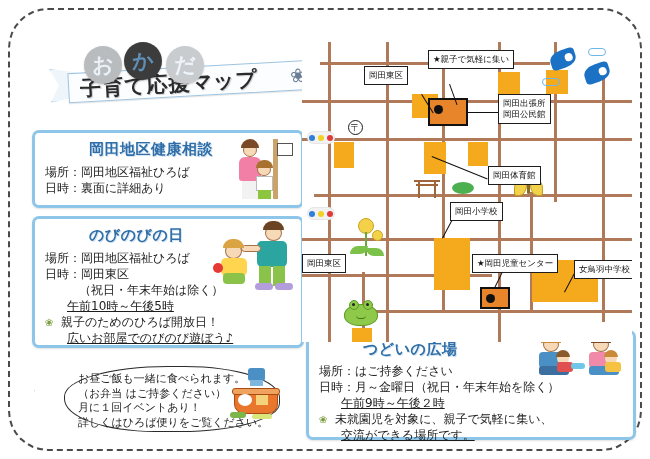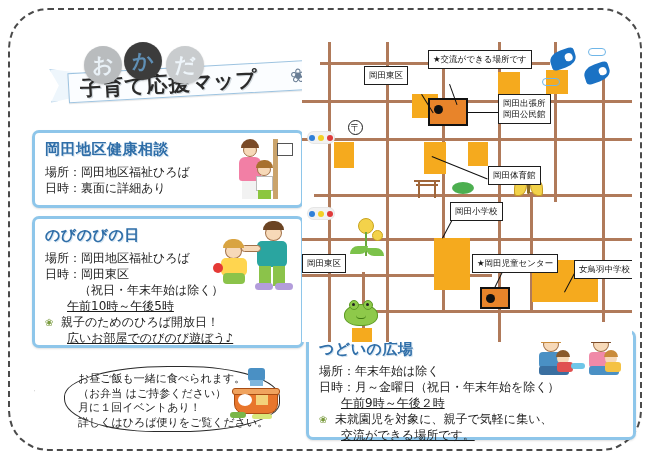--- a/index.html
+++ b/index.html
@@ -85,20 +85,21 @@
     background: #ffffff;
     border: 3px solid #8ec6ea;
     border-radius: 7px;
     box-shadow: 0 1px 2px rgba(0,0,0,.12);
   }
   .card-title {
     font-size: 15px; font-weight: bold;
     color: #2f6ea8;
     letter-spacing: .5px;
     text-shadow: 1px 1px 0 #d7e6f2, -0.5px -0.5px 0 #ffffff;
+    margin-left: 44px;
   }
   .card-line { font-size: 12px; color: #1d1d1d; line-height: 16px; white-space: nowrap; }
   .indent1 { padding-left: 34px; }
   .indent2 { padding-left: 22px; text-decoration: underline; }
   .bullet-line { position: relative; padding-left: 16px; }
   .bullet-flower {
     position: absolute; left: 0; top: 1px;
     font-size: 10px; color: #7a9b3e;
   }
 
@@ -298,21 +299,21 @@
     <div style="position:absolute;left:12px;top:26px;width:14px;height:12px;border-radius:50%;background:#fff;"></div>
     <div style="position:absolute;left:30px;top:27px;width:12px;height:10px;background:#f3d27a;"></div>
     <div style="position:absolute;left:4px;top:44px;width:16px;height:6px;border-radius:3px;background:#7ab648;"></div>
     <div style="position:absolute;left:26px;top:46px;width:20px;height:5px;border-radius:3px;background:#d8e87a;"></div>
   </div>
 
   <div class="card" id="card-tsudoi">
     <div class="card-pad">
       <div class="card-title">つどいの広場</div>
       <div style="height:4px"></div>
-      <div class="card-line">場所：年末年始は除く</div>
+      <div class="card-line">場所：はご持参ください</div>
       <div class="card-line">日時：月～金曜日（祝日・年末年始を除く）</div>
       <div class="card-line indent2">午前9時～午後２時</div>
       <div class="card-line bullet-line">
         <span class="bullet-flower">❀</span>
         <span>未就園児を対象に、親子で気軽に集い、</span>
       </div>
       <div class="card-line indent2">交流ができる場所です。</div>
     </div>
 
     <div style="position:absolute;right:4px;top:2px;width:92px;height:52px;">
@@ -423,21 +424,21 @@
 
     <div class="leader" style="left:120px;top:52px;width:22px;transform:rotate(58deg);"></div>
     <div class="leader" style="left:148px;top:42px;width:22px;transform:rotate(70deg);"></div>
     <div class="leader" style="left:166px;top:70px;width:58px;"></div>
     <div class="leader" style="left:130px;top:114px;width:60px;transform:rotate(22deg);"></div>
     <div class="leader" style="left:140px;top:196px;width:28px;transform:rotate(-62deg);"></div>
     <div class="leader" style="left:192px;top:246px;width:26px;transform:rotate(-64deg);"></div>
     <div class="leader" style="left:262px;top:250px;width:30px;transform:rotate(-62deg);"></div>
 
     <div class="maplabel" style="left:62px;top:24px;">岡田東区</div>
-    <div class="maplabel" style="left:126px;top:8px;">★交流ができる場所です</div>
+    <div class="maplabel" style="left:126px;top:8px;">★親子で気軽に集い</div>
     <div class="maplabel" style="left:196px;top:52px;">
       <div>岡田出張所</div>
       <div>岡田公民館</div>
     </div>
     <div class="maplabel" style="left:186px;top:124px;">岡田体育館</div>
     <div class="maplabel" style="left:148px;top:160px;">岡田小学校</div>
     <div class="maplabel" style="left:170px;top:212px;text-align:right;">★岡田児童センター</div>
     <div class="maplabel" style="left:272px;top:218px;">女鳥羽中学校</div>
     <div class="maplabel" style="left:0px;top:212px;">岡田東区</div>
   </div>

